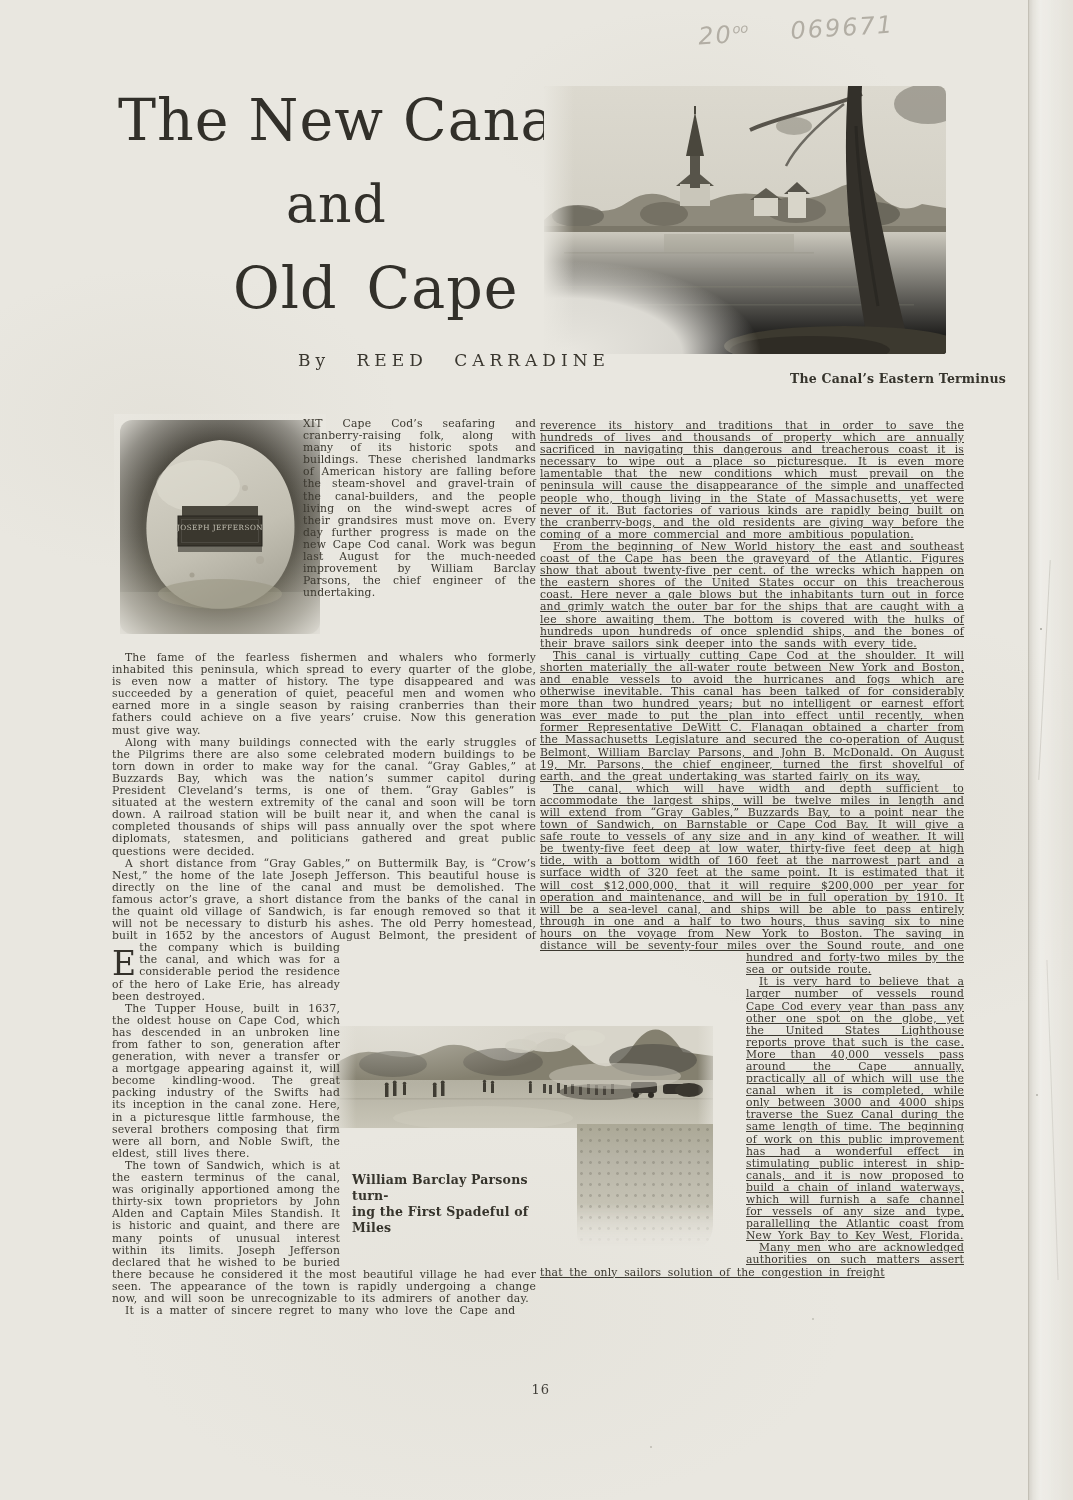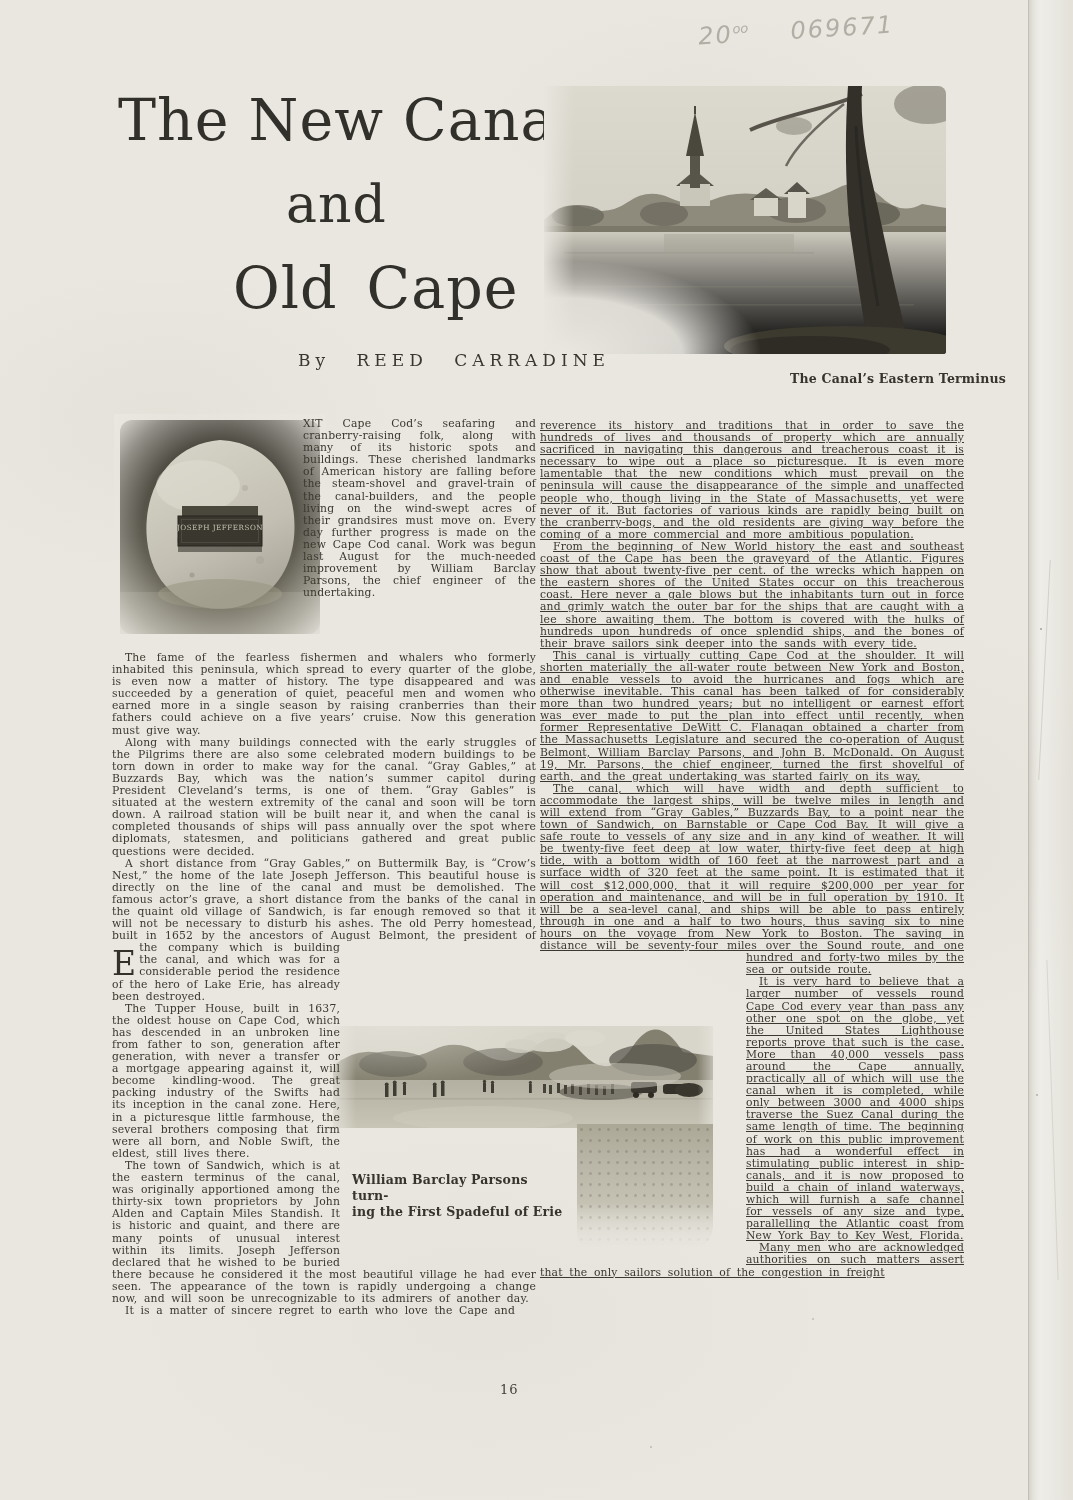--- a/index.html
+++ b/index.html
@@ -62,21 +62,21 @@
   .col p{margin:0;text-indent:13px;}
   .col p.noindent{text-indent:0;}
   .col p.firstp{text-indent:0;min-height:234px;}
   .dropcap{float:left;font-size:33px;line-height:26px;margin:1px 3px 0 0;color:#34312a;}
   .rock-hole{float:left;width:184px;height:230px;margin:0 7px 2px 0;}
   .pushR{float:right;width:0;height:532px;}
   .cutR{float:right;clear:right;width:196px;height:318px;}
   .pushL{float:left;width:0;height:536px;}
   .cutL{float:left;clear:left;width:206px;height:300px;}
   
-  .page-number{position:absolute;left:500px;top:1382px;width:50px;text-align:left;font-size:13px;letter-spacing:1px;color:#43403a;}
+  .page-number{position:absolute;left:500px;top:1382px;width:50px;text-align:right;font-size:13px;letter-spacing:1px;color:#43403a;}
 </style>
 </head>
 <body>
 
 <div class="scan">
 
   <div class="page-edge"></div>
   <div class="crease1"></div>
   <div class="crease2"></div>
   <div class="specks"></div>
@@ -238,34 +238,34 @@
       <rect x="330" y="58" width="22" height="10" rx="3" fill="#34312b"></rect>
       <ellipse cx="356" cy="64" rx="14" ry="7" fill="#3a372f"></ellipse>
       <ellipse cx="282" cy="50" rx="66" ry="13" fill="#cfccc0" opacity="0.5"></ellipse>
       <ellipse cx="150" cy="92" rx="90" ry="12" fill="#d4d1c4" opacity="0.35"></ellipse>
     </svg>
     <div class="vig"></div>
   </figure>
   <div class="spade-ext"></div>
   <div class="photo-caption cap-spade">
     <div>William Barclay Parsons turn-</div>
-    <div>ing the First Spadeful of Erie</div>
+    <div>ing the First Spadeful of Miles</div>
   </div>
 
   <div class="col col-left">
     <div class="rock-hole"></div>
     <div class="pushR"></div>
     <div class="cutR"></div>
     <p class="firstp"><span class="dropcap">E</span><span>XIT Cape Cod’s seafaring and cranberry-raising folk, along with many of its historic spots and buildings.  These cherished landmarks of American history are falling before the steam-shovel and gravel-train of the canal-builders, and the people living on the wind-swept acres of their grandsires must move on.  Every day further progress is made on the new Cape Cod canal.  Work was begun last August for the much-needed improvement by William Barclay Parsons, the chief engineer of the undertaking.</span></p>
     <p>The fame of the fearless fishermen and whalers who formerly inhabited this peninsula, which spread to every quarter of the globe, is even now a matter of history.  The type disappeared and was succeeded by a generation of quiet, peaceful men and women who earned more in a single season by raising cranberries than their fathers could achieve on a five years’ cruise.  Now this generation must give way.</p>
     <p>Along with many buildings connected with the early struggles of the Pilgrims there are also some celebrated modern buildings to be torn down in order to make way for the canal.  “Gray Gables,” at Buzzards Bay, which was the nation’s summer capitol during President Cleveland’s terms, is one of them.  “Gray Gables” is situated at the western extremity of the canal and soon will be torn down.  A railroad station will be built near it, and when the canal is completed thousands of ships will pass annually over the spot where diplomats, statesmen, and politicians gathered and great public questions were decided.</p>
     <p>A short distance from “Gray Gables,” on Buttermilk Bay, is “Crow’s Nest,” the home of the late Joseph Jefferson.  This beautiful house is directly on the line of the canal and must be demolished.  The famous actor’s grave, a short distance from the banks of the canal in the quaint old village of Sandwich, is far enough removed so that it will not be necessary to disturb his ashes.  The old Perry homestead, built in 1652 by the ancestors of August Belmont, the president of the company which is building the canal, and which was for a considerable period the residence of the hero of Lake Erie, has already been destroyed.</p>
     <p>The Tupper House, built in 1637, the oldest house on Cape Cod, which has descended in an unbroken line from father to son, generation after generation, with never a transfer or a mortgage appearing against it, will become kindling-wood.  The great packing industry of the Swifts had its inception in the canal zone.  Here, in a picturesque little farmhouse, the several brothers composing that firm were all born, and Noble Swift, the eldest, still lives there.</p>
     <p>The town of Sandwich, which is at the eastern terminus of the canal, was originally apportioned among the thirty-six town proprietors by John Alden and Captain Miles Standish.  It is historic and quaint, and there are many points of unusual interest within its limits.  Joseph Jefferson declared that he wished to be buried there because he considered it the most beautiful village he had ever seen.  The appearance of the town is rapidly undergoing a change now, and will soon be unrecognizable to its admirers of another day.</p>
-    <p>It is a matter of sincere regret to earth who love the Cape and</p>
+    <p>It is a matter of sincere regret to many who love the Cape and</p>
   </div>
 
   <div class="col col-right">
     <div class="pushL"></div>
     <div class="cutL"></div>
     <p class="noindent">reverence its history and traditions that in order to save the hundreds of lives and thousands of property which are annually sacrificed in navigating this dangerous and treacherous coast it is necessary to wipe out a place so picturesque.  It is even more lamentable that the new conditions which must prevail on the peninsula will cause the disappearance of the simple and unaffected people who, though living in the State of Massachusetts, yet were never of it.  But factories of various kinds are rapidly being built on the cranberry-bogs, and the old residents are giving way before the coming of a more commercial and more ambitious population.</p>
     <p>From the beginning of New World history the east and southeast coast of the Cape has been the graveyard of the Atlantic.  Figures show that about twenty-five per cent. of the wrecks which happen on the eastern shores of the United States occur on this treacherous coast.  Here never a gale blows but the inhabitants turn out in force and grimly watch the outer bar for the ships that are caught with a lee shore awaiting them.  The bottom is covered with the hulks of hundreds upon hundreds of once splendid ships, and the bones of their brave sailors sink deeper into the sands with every tide.</p>
     <p>This canal is virtually cutting Cape Cod at the shoulder.  It will shorten materially the all-water route between New York and Boston, and enable vessels to avoid the hurricanes and fogs which are otherwise inevitable.  This canal has been talked of for considerably more than two hundred years; but no intelligent or earnest effort was ever made to put the plan into effect until recently, when former Representative DeWitt C. Flanagan obtained a charter from the Massachusetts Legislature and secured the co-operation of August Belmont, William Barclay Parsons, and John B. McDonald.  On August 19, Mr. Parsons, the chief engineer, turned the first shovelful of earth, and the great undertaking was started fairly on its way.</p>
     <p>The canal, which will have width and depth sufficient to accommodate the largest ships, will be twelve miles in length and will extend from “Gray Gables,” Buzzards Bay, to a point near the town of Sandwich, on Barnstable or Cape Cod Bay.  It will give a safe route to vessels of any size and in any kind of weather.  It will be twenty-five feet deep at low water, thirty-five feet deep at high tide, with a bottom width of 160 feet at the narrowest part and a surface width of 320 feet at the same point. It is estimated that it will cost $12,000,000, that it will require $200,000 per year for operation and maintenance, and will be in full operation by 1910.  It will be a sea-level canal, and ships will be able to pass entirely through in one and a half to two hours, thus saving six to nine hours on the voyage from New York to Boston.  The saving in distance will be seventy-four miles over the Sound route, and one hundred and forty-two miles by the sea or outside route.</p>
     <p>It is very hard to believe that a larger number of vessels round Cape Cod every year than pass any other one spot on the globe, yet the United States Lighthouse reports prove that such is the case.  More than 40,000 vessels pass around the Cape annually, practically all of which will use the canal when it is completed, while only between 3000 and 4000 ships traverse the Suez Canal during the same length of time.  The beginning of work on this public improvement has had a wonderful effect in stimulating public interest in ship-canals, and it is now proposed to build a chain of inland waterways, which will furnish a safe channel for vessels of any size and type, parallelling the Atlantic coast from New York Bay to Key West, Florida.</p>

